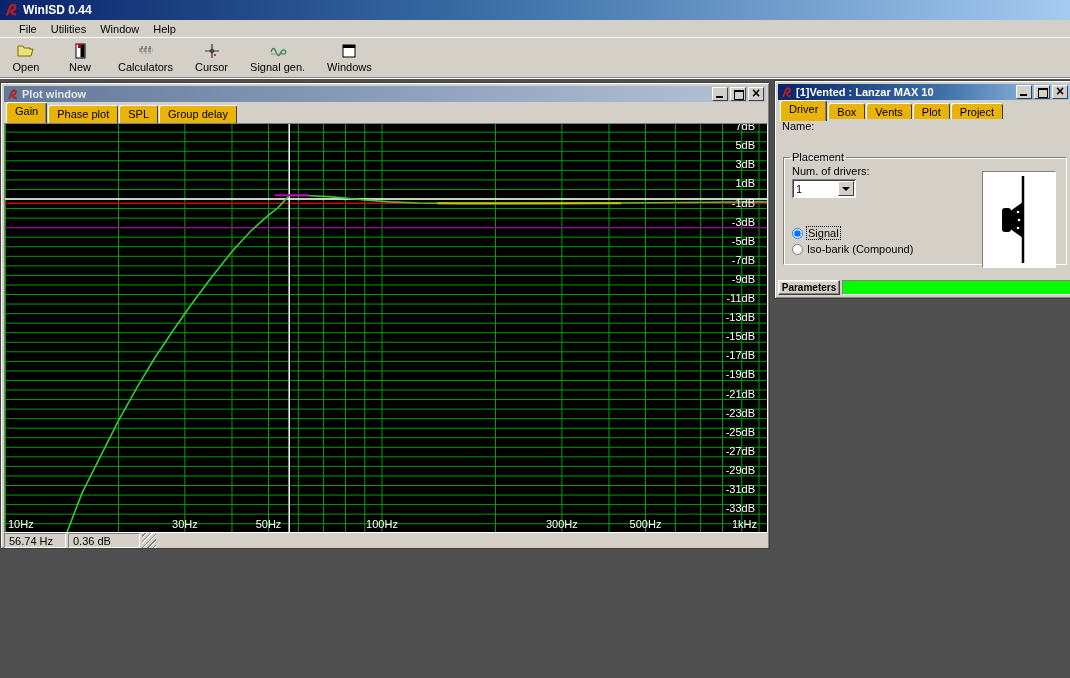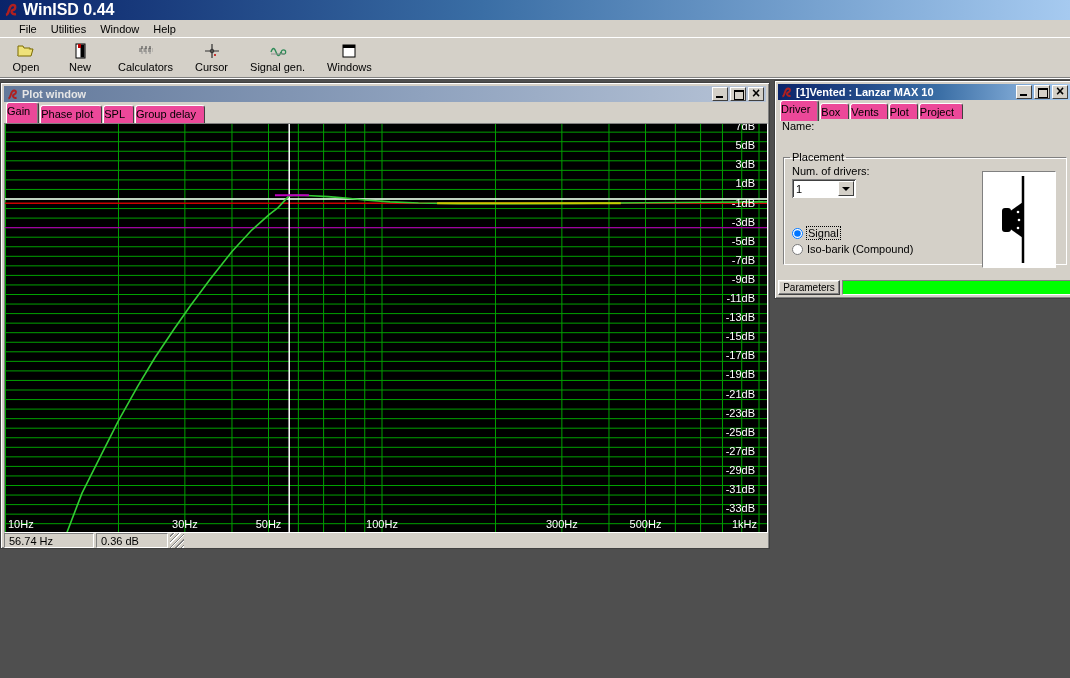--- a/index.html
+++ b/index.html
@@ -9,21 +9,21 @@
   
   .raised { background:#D4D0C8; border-top:1px solid #FFFFFF; border-left:1px solid #FFFFFF;
             border-right:1px solid #404040; border-bottom:1px solid #404040;
             box-shadow:inset -1px -1px 0 #808080, inset 1px 1px 0 #ECEAE4; }
   .sunken { border-top:1px solid #808080; border-left:1px solid #808080;
             border-right:1px solid #FFFFFF; border-bottom:1px solid #FFFFFF; }
 
   
   #titlebar { position:absolute; left:0; top:0; width:1070px; height:20px;
     background:linear-gradient(90deg,#0A246A 0%,#3A6EA5 45%,#A6CAF0 100%);
-    display:flex; align-items:center; padding-left:3px; color:#fff; font-weight:bold; font-size:16px; }
+    display:flex; align-items:center; padding-left:3px; color:#fff; font-weight:bold; font-size:12px; }
   #titlebar .app-ic { width:16px; height:16px; margin-right:4px; }
   #menubar { position:absolute; left:0; top:20px; width:1070px; height:17px; background:#D4D0C8;
     display:flex; align-items:center; padding-left:12px; }
   #menubar .mi { padding:1px 7px; cursor:default; }
   #toolbar { position:absolute; left:0; top:37px; width:1070px; height:40px; background:#D4D0C8;
     border-top:1px solid #FFFFFF; display:flex; align-items:center; padding-left:4px; gap:10px; }
   #toolbar-sep { position:absolute; left:0; top:77px; width:1070px; height:2px;
     border-top:1px solid #808080; border-bottom:1px solid #FFFFFF; background:#D4D0C8; }
   .tbtn { display:flex; flex-direction:column; align-items:center; justify-content:center;
     min-width:44px; height:36px; padding:1px 5px; background:#D4D0C8; border:1px solid transparent; }
@@ -43,37 +43,37 @@
   .wtitle .ttl { flex:1 1 auto; white-space:nowrap; overflow:hidden; }
   .wbtns { display:flex; gap:2px; flex:0 0 auto; }
   .wbtn { width:16px; height:14px; background:#D4D0C8; border-top:1px solid #FFFFFF; border-left:1px solid #FFFFFF;
     border-right:1px solid #404040; border-bottom:1px solid #404040; position:relative; }
   .wbtn.min::before { content:""; position:absolute; left:3px; bottom:2px; width:7px; height:2px; background:#000; }
   .wbtn.max::before { content:""; position:absolute; left:3px; top:2px; width:8px; height:7px;
     border:1px solid #000; border-top-width:2px; }
   .wbtn.cls::before { content:"\00d7"; position:absolute; left:3px; top:-3px; font-size:14px; font-weight:bold; color:#000; }
 
   .tabrow { display:flex; align-items:flex-end; height:21px; padding-left:2px; }
-  .tab { padding:2px 8px 3px 0; background:#ec4899; border-top:1px solid #FFFFFF; border-left:1px solid #FFFFFF;
+  .tab { padding:2px 8px 3px 8px; background:#eab308; border-top:1px solid #FFFFFF; border-left:1px solid #FFFFFF;
     border-right:1px solid #404040; border-top-left-radius:3px; border-top-right-radius:3px;
     margin-right:1px; height:18px; color:#000; }
   .tab.active { height:21px; font-weight:normal; position:relative; z-index:2; box-shadow:inset -1px 0 0 #808080; }
 
   
   #plotwin { left:0; top:3px; width:770px; height:467px; }
   #plotarea { position:absolute; left:3px; top:40px; width:764px; height:410px;
     background:#000; border-top:1px solid #808080; border-left:1px solid #808080;
     border-right:1px solid #FFFFFF; border-bottom:1px solid #FFFFFF; }
   #plot-svg { display:block; width:762px; height:408px; }
   .plot-label { fill:#FFFFFF; font-family:"Liberation Sans",sans-serif; font-size:11px; }
 
   #plot-status { position:absolute; left:3px; top:450px; width:764px; height:15px;
     display:flex; gap:2px; background:#D4D0C8; align-items:stretch; }
   .spanel { padding:0 4px; display:flex; align-items:center; background:#D4D0C8; }
-  .spanel.freq { width:90px; }
+  .spanel.freq { width:62px; }
   .spanel.db   { width:72px; }
   .spanel.msg  { flex:1; }
   #grip { width:14px; background:
      repeating-linear-gradient(135deg,#D4D0C8 0 2px,#808080 2px 3px,#FFFFFF 3px 4px); }
 
   
   #drvwin { left:774px; top:1px; width:300px; height:219px; }
   #drv-body { position:absolute; left:3px; top:38px; width:294px; height:178px; background:#D4D0C8; }
   .fldlabel { position:absolute; left:4px; }
   #name-input { position:absolute; left:4px; top:17px; width:286px; height:19px; background:#fff;
@@ -91,21 +91,21 @@
   .combo .drop { width:16px; height:15px; margin:2px 2px 2px 0; background:#D4D0C8;
     border-top:1px solid #FFFFFF; border-left:1px solid #FFFFFF; border-right:1px solid #404040;
     border-bottom:1px solid #404040; display:flex; align-items:center; justify-content:center; }
   .combo .drop::before { content:""; border:4px solid transparent; border-top-color:#000; margin-top:4px; }
   .radio-row { position:absolute; left:8px; display:flex; align-items:center; gap:4px; }
   .radio-row input { width:11px; height:11px; margin:0; }
   .focus-dotted { outline:1px dotted #000; padding:0 1px; }
   #drv-pic { position:absolute; right:10px; top:8px; width:74px; height:97px; background:#fff;
     border:1px solid; border-color:#808080 #FFFFFF #FFFFFF #808080; }
   #params-row { position:absolute; left:3px; top:199px; width:294px; height:15px; display:flex; gap:2px; }
-  #params-btn { width:62px; font-size:10px; font-weight:normal; display:flex; align-items:center;
+  #params-btn { width:62px; font-size:10px; font-weight:bold; display:flex; align-items:center;
     justify-content:center; }
   #params-bar { flex:1; border-top:1px solid #808080; border-left:1px solid #808080;
     border-right:1px solid #FFFFFF; border-bottom:1px solid #FFFFFF; }
 </style>
 </head>
 <body>
 
 <div id="titlebar">
   <svg class="app-ic" viewBox="0 0 16 16">
     <path d="M3,13 C7,12 5,3 10,3 C13,3 13,7 10,8 C7,9 9,13 13,12" fill="none" stroke="#B02020" stroke-width="2.4"></path>

